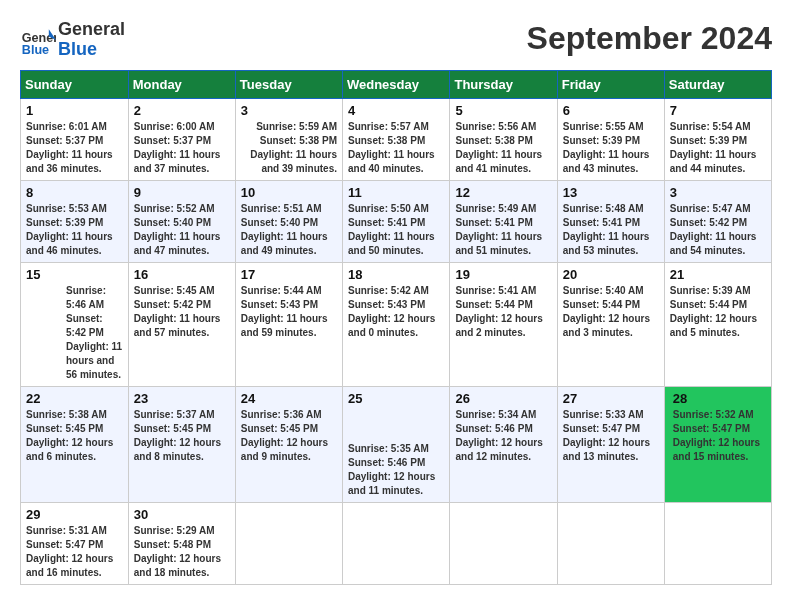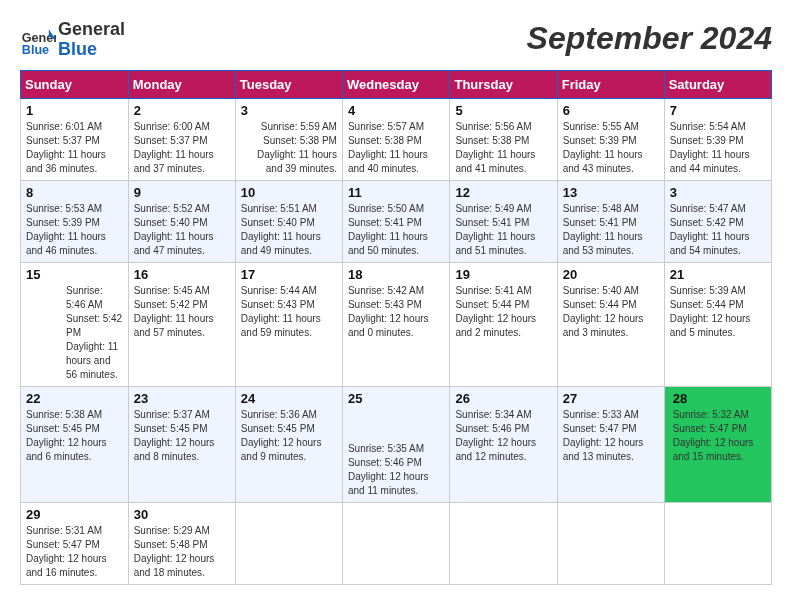--- a/index.html
+++ b/index.html
@@ -20,38 +20,37 @@
       display: flex;
       align-items: center;
     }
     .logo-icon {
       width: 36px;
       height: 36px;
       margin-right: 2px;
     }
     .title-block {
       text-align: center;
-      font-style: italic;
     }
     .month-title {
       font-size: 32px;
       font-weight: bold;
       color: #333;
     }
     .location-title {
       font-size: 16px;
       color: #555;
     }
     .calendar {
       width: 100%;
       border-collapse: collapse;
       font-size: 10.5px;
     }
     .calendar thead tr th {
-      background: #be185d;
+      background: #15803d;
       color: #fff;
       padding: 6px 4px;
       text-align: left;
       font-size: 13px;
       font-weight: bold;
       border: 1px solid #1565c0;
     }
     .calendar tbody tr td {
       border: 1px solid #ccc;
       vertical-align: top;
@@ -67,20 +66,21 @@
       font-size: 13px;
       font-weight: bold;
       color: #111;
       display: block;
       margin-bottom: 2px;
     }
     .day-info {
       color: #333;
       font-size: 10px;
       line-height: 1.4;
+      font-weight: bold;
     }
     .empty-cell {
       background: #fff !important;
     }
   </style>
 </head>
 <body>
 
 <div class="header">
   <div class="logo">

